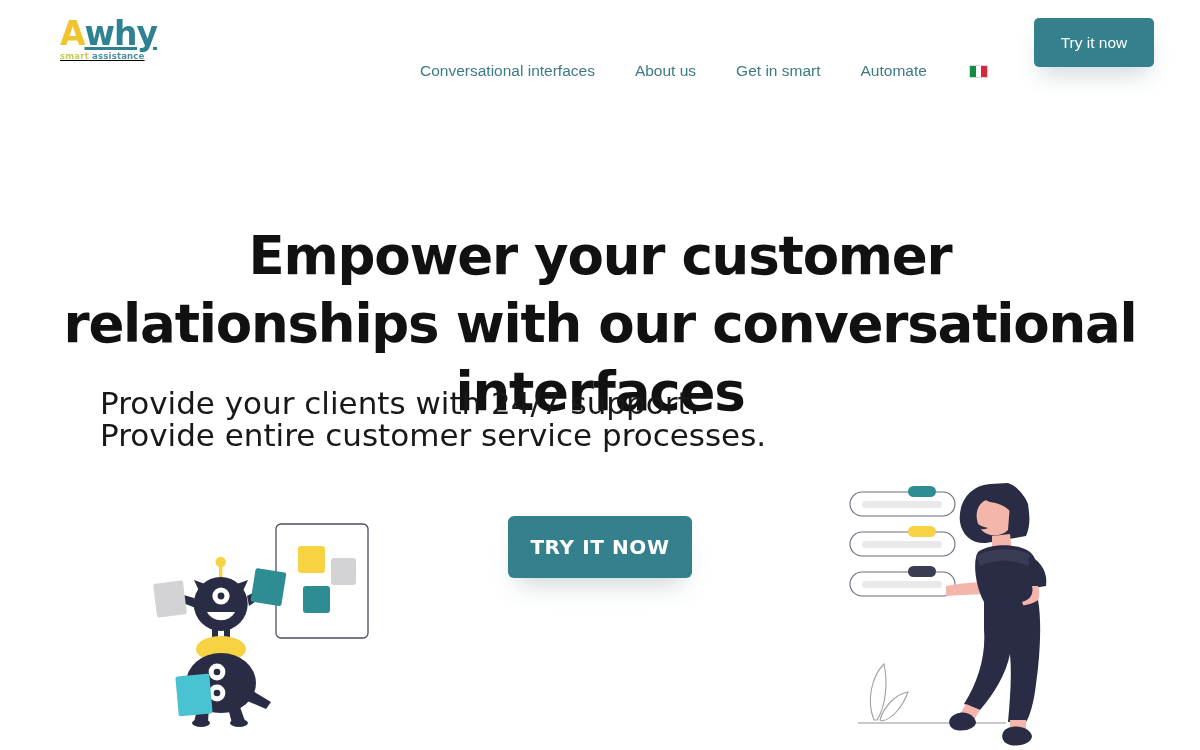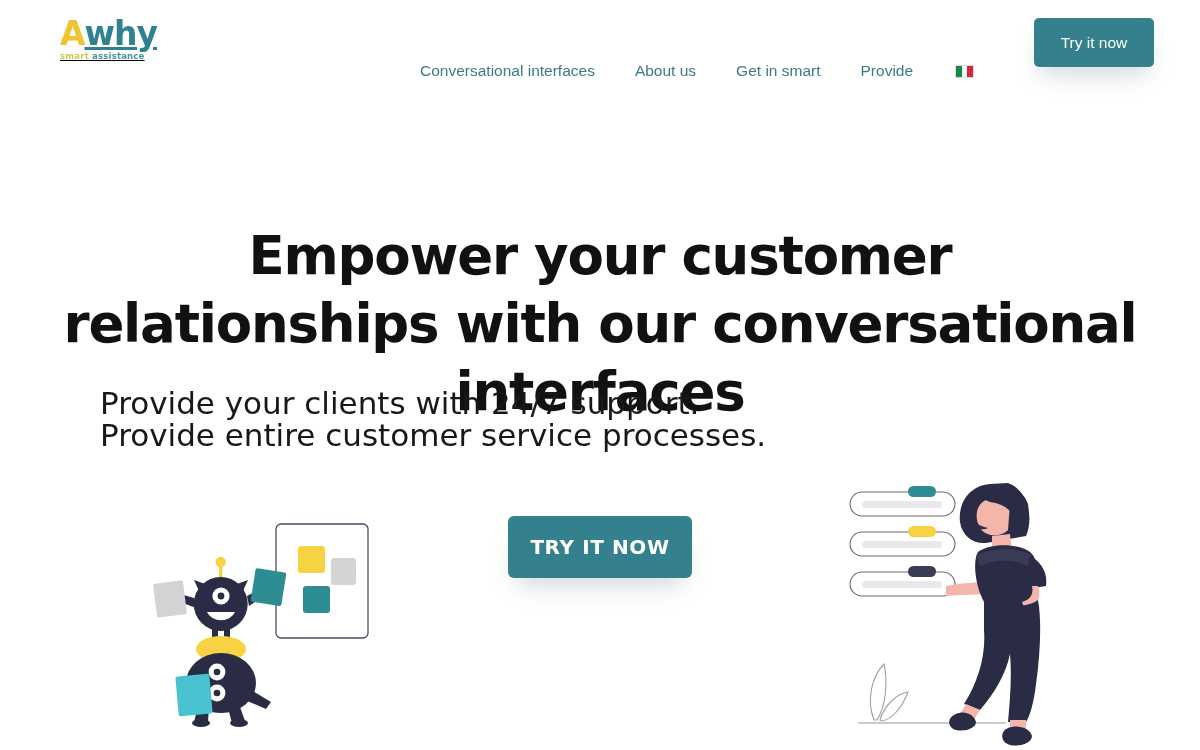--- a/index.html
+++ b/index.html
@@ -183,21 +183,21 @@
     <div class="logo-tag"><span class="tag-smart">smart</span> <span class="tag-assist">assistance</span></div>
   </div>
 
   <nav class="nav">
     <a class="nav-item" href="#">Conversational interfaces</a>
     <span class="nav-sep"></span>
     <a class="nav-item" href="#">About us</a>
     <span class="nav-sep"></span>
     <a class="nav-item" href="#">Get in smart</a>
     <span class="nav-sep"></span>
-    <a class="nav-item" href="#">Provide</a>
+    <a class="nav-item" href="#">Automate</a>
 
     <span class="flag">
       <i class="g"></i>
       <i class="w"></i>
       <i class="r"></i>
     </span>
   </nav>
 
   <button class="try-btn">Try it now</button>
 </div>

